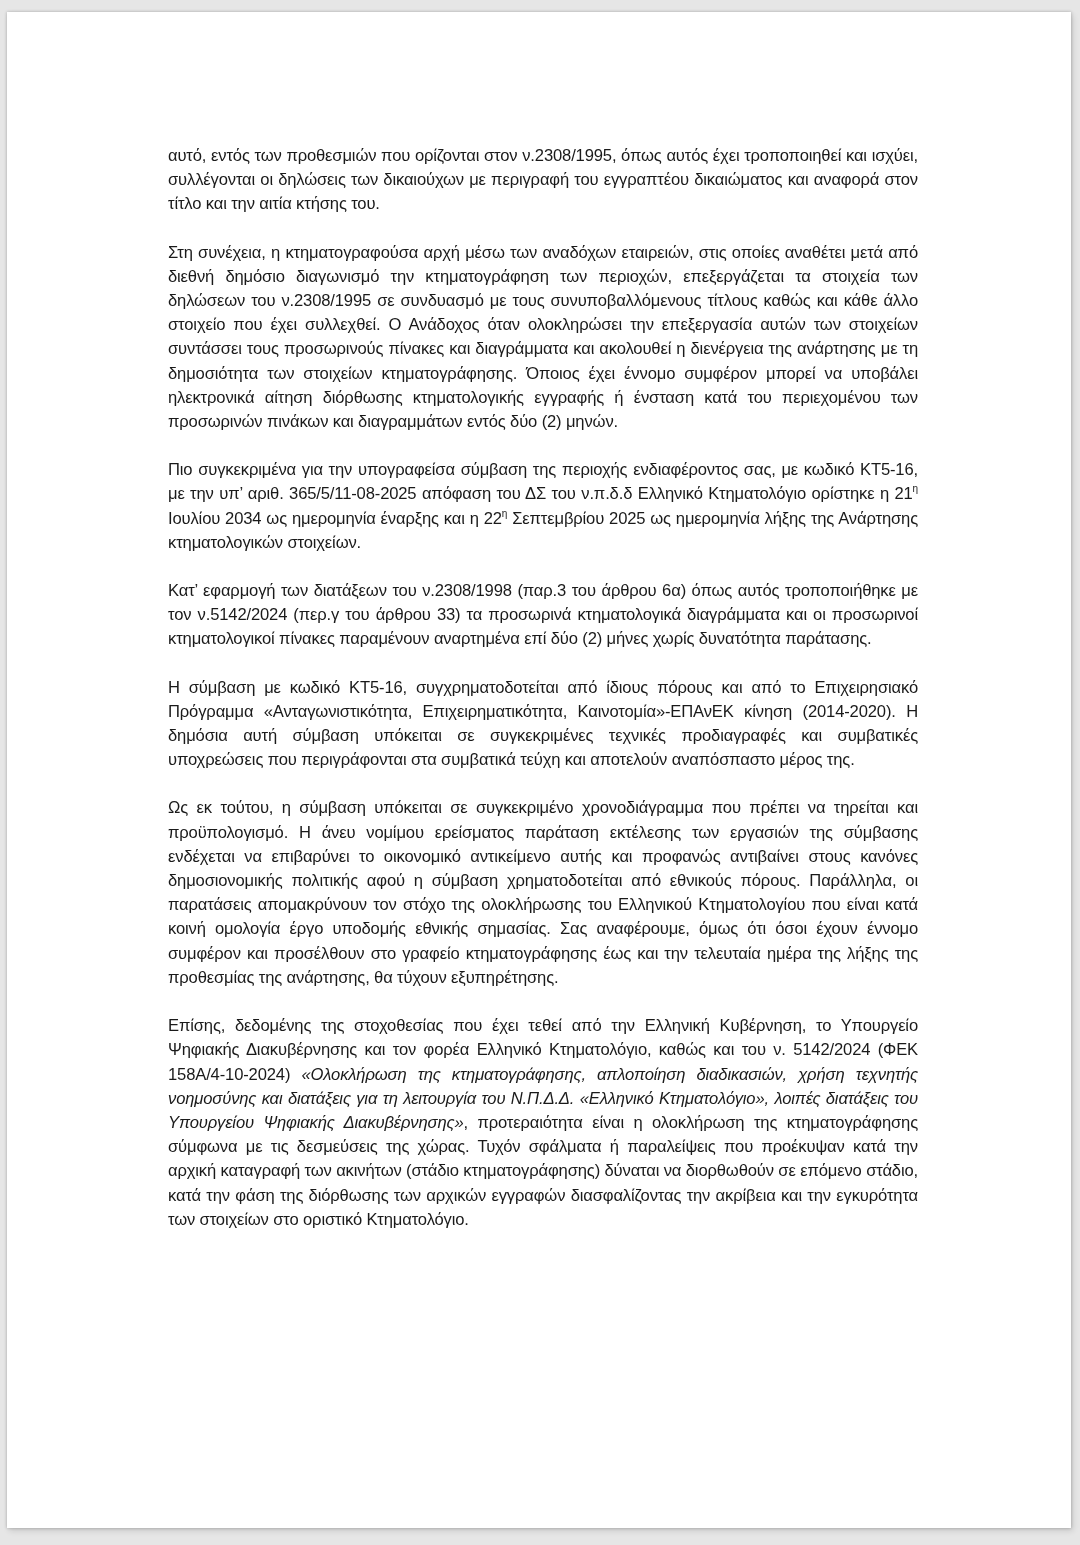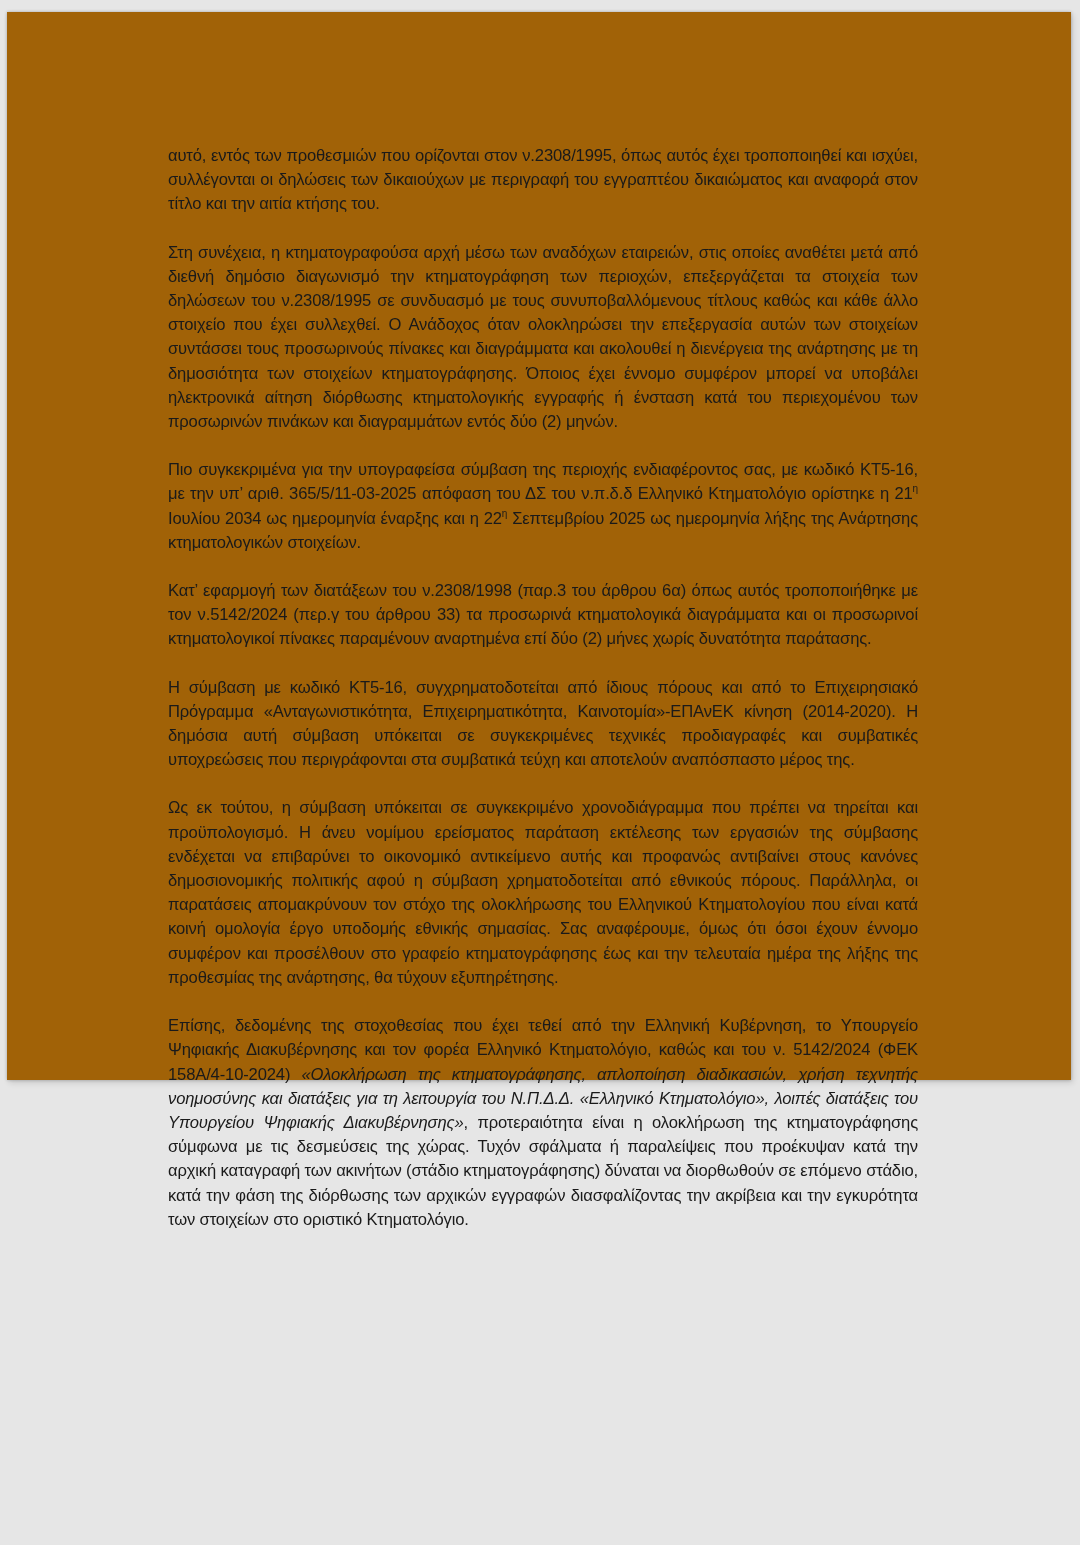--- a/index.html
+++ b/index.html
@@ -5,22 +5,22 @@
   html, body { margin: 0; padding: 0; }
   body {
     width: 1080px; height: 1545px;
     background: #e6e6e6;
     position: relative; overflow: hidden;
     font-family: "Liberation Sans", "DejaVu Sans", sans-serif;
   }
   .sheet {
     position: absolute;
     left: 7px; top: 12px;
-    width: 1064px; height: 1068px;
-    background: #a16207;
+    width: 1064px; height: 1516px;
+    background: #ffffff;
     box-shadow: 0 0 3px rgba(0,0,0,0.25), 2px 3px 6px rgba(0,0,0,0.12);
   }
   .content {
     position: absolute;
     left: 161px; top: 132px;
     width: 750px;
     color: #1a1a1a;
     font-size: 16.6px;
     line-height: 24.2px;
     letter-spacing: -0.15px;
@@ -36,21 +36,21 @@
 </style>
 </head>
 <body>
 
 <div class="sheet">
   <div class="content">
     <p class="p1">αυτό, εντός των προθεσμιών που ορίζονται στον ν.2308/1995, όπως αυτός έχει τροποποιηθεί και ισχύει, συλλέγονται οι δηλώσεις των δικαιούχων με περιγραφή του εγγραπτέου δικαιώματος και αναφορά στον τίτλο και την αιτία κτήσης του.</p>
 
     <p>Στη συνέχεια, η κτηματογραφούσα αρχή μέσω των αναδόχων εταιρειών, στις οποίες αναθέτει μετά από διεθνή δημόσιο διαγωνισμό την κτηματογράφηση των περιοχών, επεξεργάζεται τα στοιχεία των δηλώσεων του ν.2308/1995 σε συνδυασμό με τους συνυποβαλλόμενους τίτλους καθώς και κάθε άλλο στοιχείο που έχει συλλεχθεί. Ο Ανάδοχος όταν ολοκληρώσει την επεξεργασία αυτών των στοιχείων συντάσσει τους προσωρινούς πίνακες και διαγράμματα και ακολουθεί η διενέργεια της ανάρτησης με τη δημοσιότητα των στοιχείων κτηματογράφησης. Όποιος έχει έννομο συμφέρον μπορεί να υποβάλει ηλεκτρονικά αίτηση διόρθωσης κτηματολογικής εγγραφής ή ένσταση κατά του περιεχομένου των προσωρινών πινάκων και διαγραμμάτων εντός δύο (2) μηνών.</p>
 
-    <p><span>Πιο συγκεκριμένα για την υπογραφείσα σύμβαση της περιοχής ενδιαφέροντος σας, με κωδικό ΚΤ5-16, με την υπ’ αριθ. 365/5/11-03-2025 απόφαση του ΔΣ του ν.π.δ.δ Ελληνικό Κτηματολόγιο ορίστηκε η 21</span><sup>η</sup><span> Ιουλίου 2034 ως ημερομηνία έναρξης και η 22</span><sup>η</sup><span>  Σεπτεμβρίου 2025 ως ημερομηνία λήξης της Ανάρτησης κτηματολογικών στοιχείων.</span></p>
+    <p><span>Πιο συγκεκριμένα για την υπογραφείσα σύμβαση της περιοχής ενδιαφέροντος σας, με κωδικό ΚΤ5-16, με την υπ’ αριθ. 365/5/11-08-2025 απόφαση του ΔΣ του ν.π.δ.δ Ελληνικό Κτηματολόγιο ορίστηκε η 21</span><sup>η</sup><span> Ιουλίου 2034 ως ημερομηνία έναρξης και η 22</span><sup>η</sup><span>  Σεπτεμβρίου 2025 ως ημερομηνία λήξης της Ανάρτησης κτηματολογικών στοιχείων.</span></p>
 
     <p>Κατ’ εφαρμογή των διατάξεων του ν.2308/1998 (παρ.3 του άρθρου 6α) όπως αυτός τροποποιήθηκε με τον ν.5142/2024 (περ.γ του άρθρου 33) τα προσωρινά κτηματολογικά διαγράμματα και οι προσωρινοί κτηματολογικοί πίνακες παραμένουν αναρτημένα επί δύο (2) μήνες χωρίς δυνατότητα παράτασης.</p>
 
     <p>Η σύμβαση με κωδικό ΚΤ5-16, συγχρηματοδοτείται από ίδιους πόρους και από το Επιχειρησιακό Πρόγραμμα «Ανταγωνιστικότητα, Επιχειρηματικότητα, Καινοτομία»-ΕΠΑνΕΚ κίνηση (2014-2020). Η δημόσια αυτή σύμβαση υπόκειται σε συγκεκριμένες τεχνικές προδιαγραφές και συμβατικές υποχρεώσεις που περιγράφονται στα συμβατικά τεύχη και αποτελούν αναπόσπαστο μέρος της.</p>
 
     <p>Ως εκ τούτου, η σύμβαση υπόκειται σε συγκεκριμένο χρονοδιάγραμμα που πρέπει να τηρείται και προϋπολογισμό. Η άνευ νομίμου ερείσματος παράταση εκτέλεσης των εργασιών της σύμβασης ενδέχεται να επιβαρύνει το οικονομικό αντικείμενο αυτής και προφανώς αντιβαίνει στους κανόνες δημοσιονομικής πολιτικής αφού η σύμβαση χρηματοδοτείται από εθνικούς πόρους. Παράλληλα, οι παρατάσεις απομακρύνουν τον στόχο της ολοκλήρωσης του Ελληνικού Κτηματολογίου που είναι κατά κοινή ομολογία έργο υποδομής εθνικής σημασίας. Σας αναφέρουμε, όμως ότι όσοι έχουν έννομο συμφέρον και προσέλθουν στο γραφείο κτηματογράφησης έως και την τελευταία ημέρα της λήξης της προθεσμίας της ανάρτησης,  θα τύχουν εξυπηρέτησης.</p>
 
     <p><span>Επίσης, δεδομένης της στοχοθεσίας που έχει τεθεί από την Ελληνική Κυβέρνηση, το Υπουργείο Ψηφιακής Διακυβέρνησης και τον φορέα Ελληνικό Κτηματολόγιο, καθώς και του ν. 5142/2024 (ΦΕΚ 158Α/4-10-2024) </span><em>«Ολοκλήρωση της κτηματογράφησης, απλοποίηση διαδικασιών, χρήση τεχνητής νοημοσύνης και διατάξεις για τη λειτουργία του Ν.Π.Δ.Δ. «Ελληνικό Κτηματολόγιο», λοιπές διατάξεις του Υπουργείου Ψηφιακής Διακυβέρνησης»</em><span>, προτεραιότητα είναι η ολοκλήρωση της κτηματογράφησης σύμφωνα με τις δεσμεύσεις της χώρας. Τυχόν σφάλματα ή παραλείψεις που προέκυψαν κατά την αρχική καταγραφή των ακινήτων (στάδιο κτηματογράφησης) δύναται να διορθωθούν σε επόμενο στάδιο, κατά την φάση της διόρθωσης των αρχικών εγγραφών διασφαλίζοντας την ακρίβεια και την εγκυρότητα των στοιχείων στο οριστικό Κτηματολόγιο.</span></p>
   </div>
 </div>

